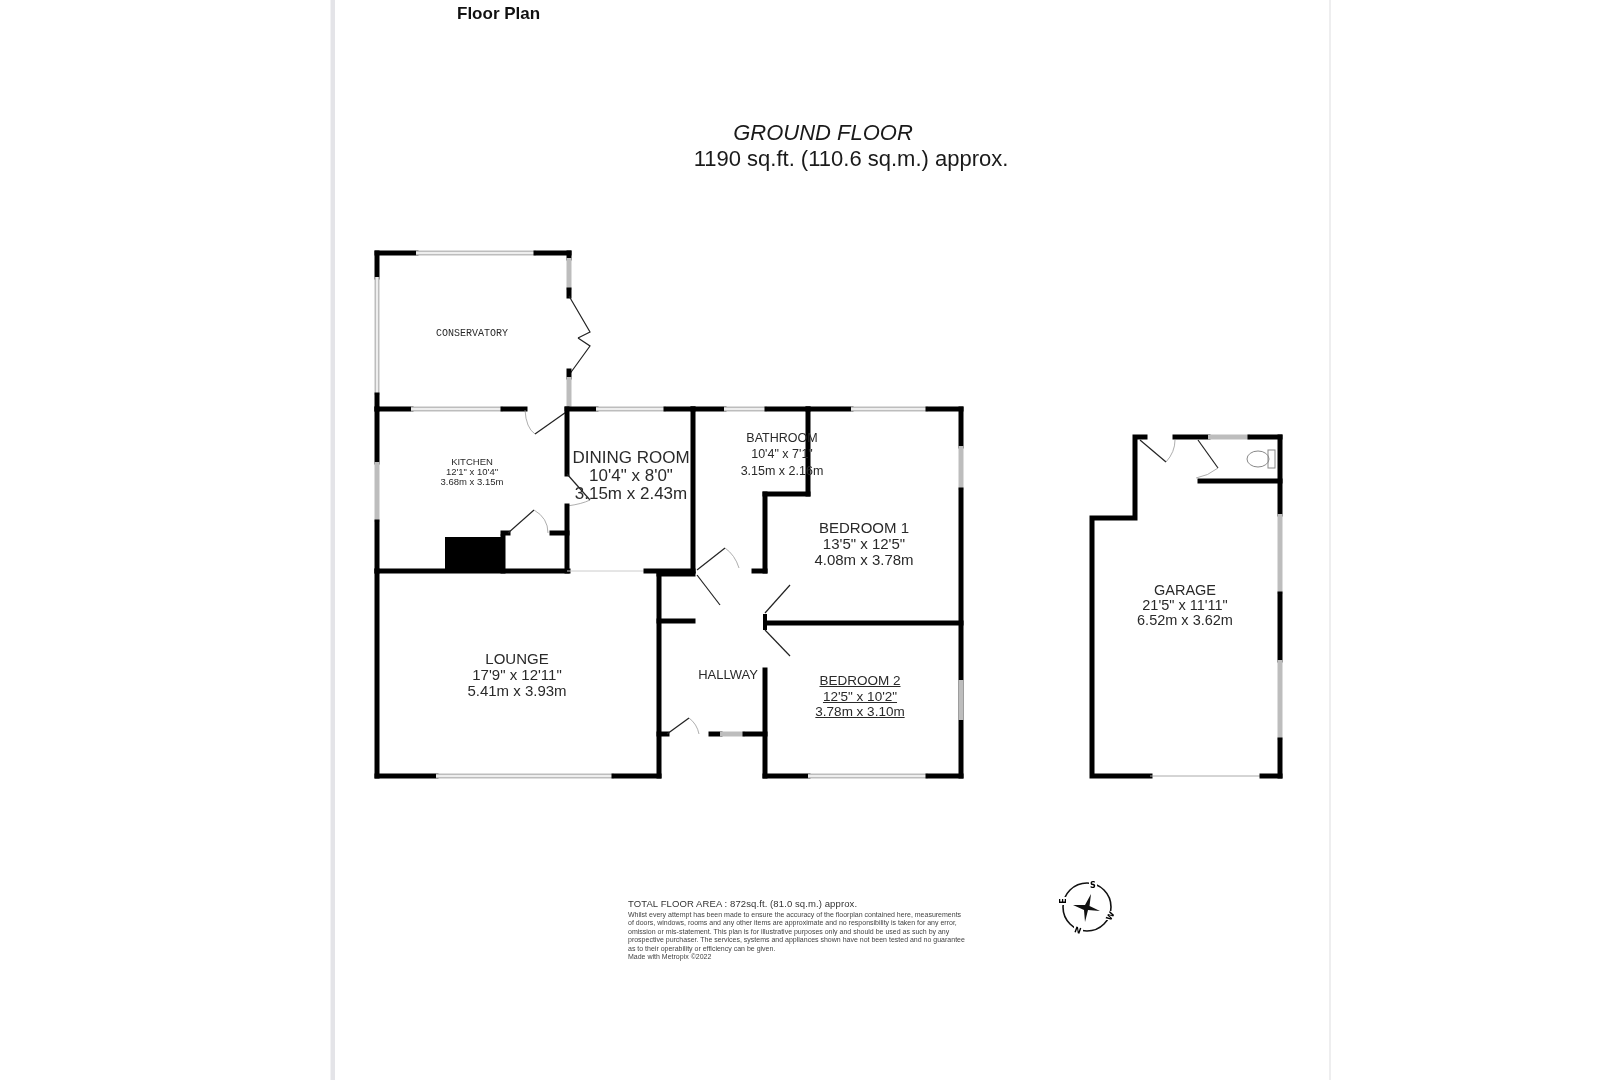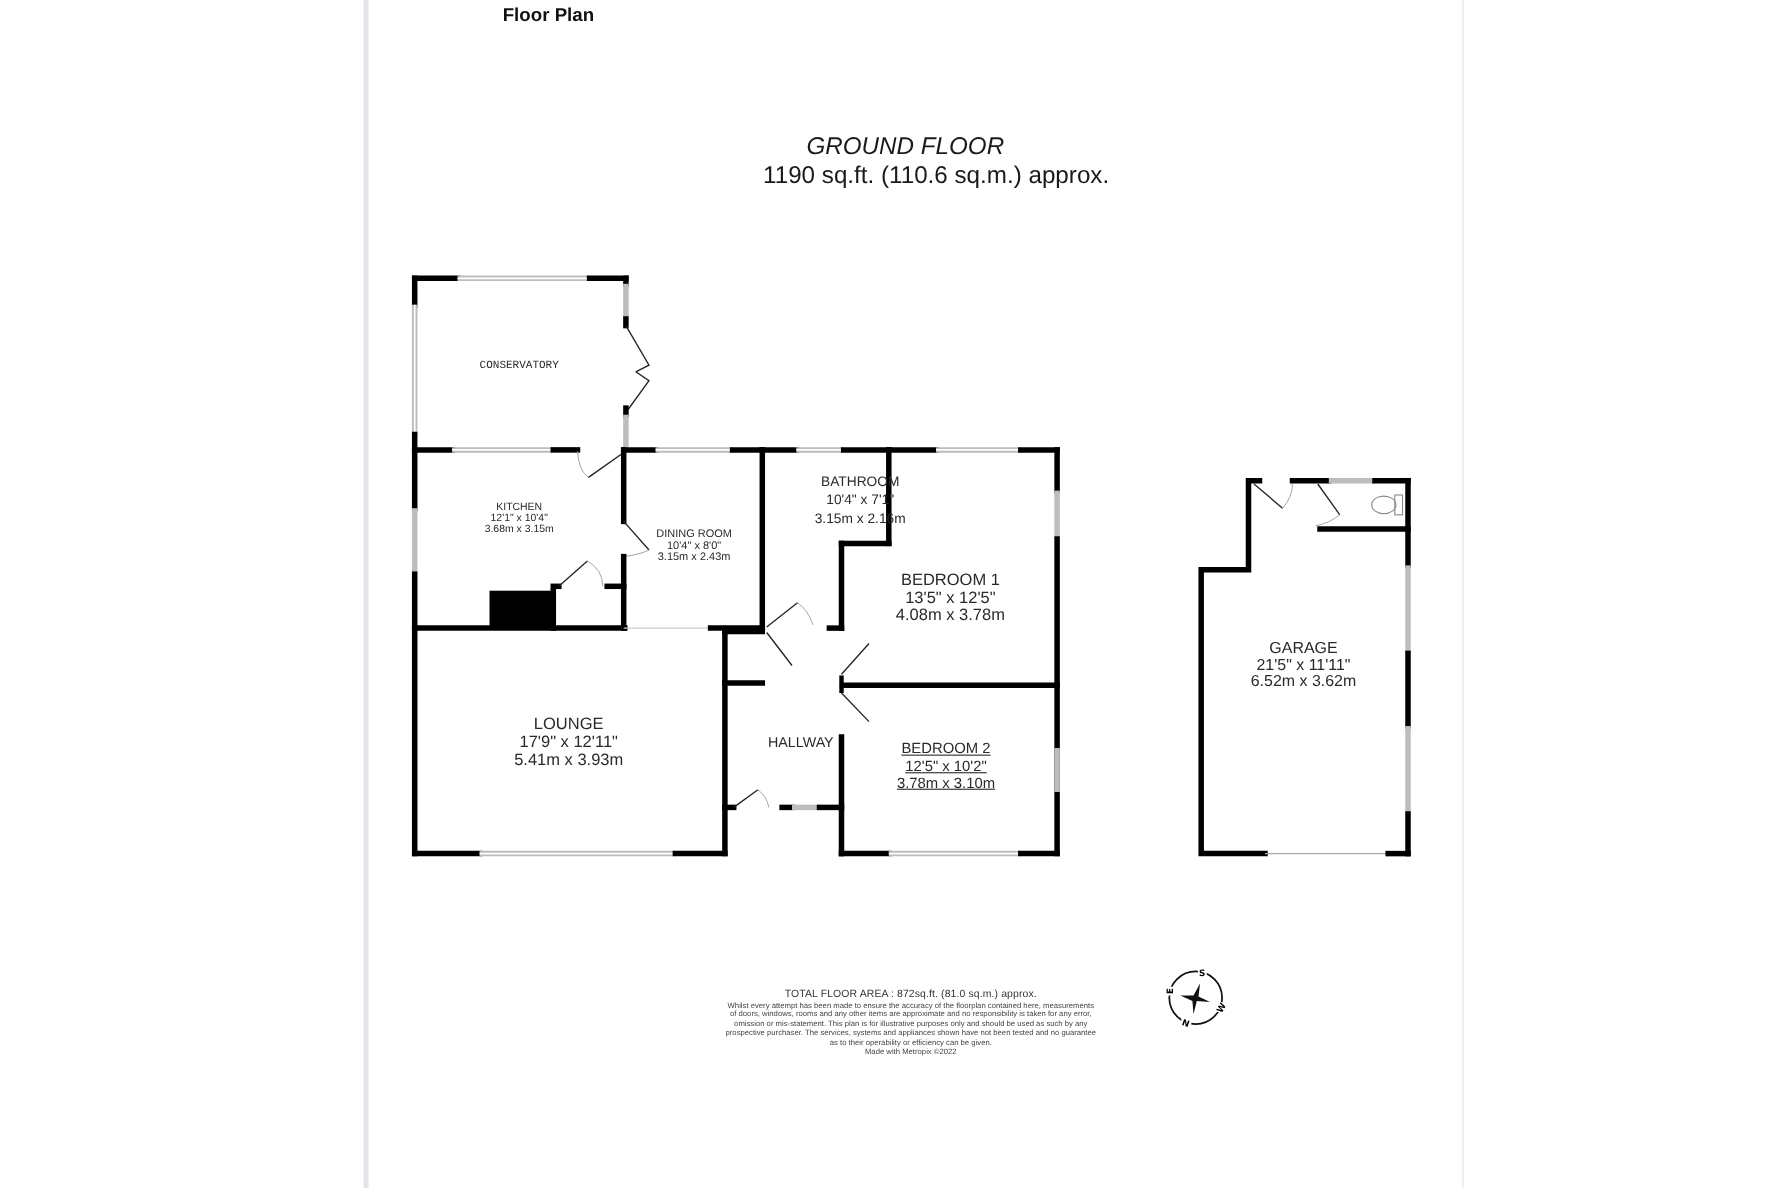--- a/index.html
+++ b/index.html
@@ -7,21 +7,21 @@
   .page-edge { position: absolute; top: 0; width: 4px; height: 1080px; background: #e4e4e8; }
   .page-edge.left { left: 330px; border-left: 1px solid #f2f2f4; }
   .page-edge.right { left: 1329px; width: 2px; background: #eeeeef; }
   .doc-title { position: absolute; left: 457px; top: 4px; font-family: Liberation Sans, sans-serif; font-weight: bold; font-size: 17px; color: #111; }
   .floor-heading { position: absolute; left: 600px; width: 500px; text-align: center; font-size: 22px; color: #1a1a1a; }
   .floor-heading.title { top: 120px; left: 573px; font-style: italic; }
   .floor-heading.area { top: 146px; left: 601px; }
   svg.plan { position: absolute; left: 0; top: 0; width: 1620px; height: 1080px; }
   .room-label { position: absolute; text-align: center; color: #2a2a2a; line-height: 1.05; transform: translate(-50%, 0); white-space: nowrap; }
   .room-label .name, .room-label .dim { display: block; }
-  .footer { position: absolute; left: 628px; width: 400px; top: 898px; text-align: center; color: #333; }
+  .footer { position: absolute; left: 628px; width: 400px; top: 898px; text-align: left; color: #333; }
   .footer .total { font-size: 9.5px; letter-spacing: 0.1px; display: block; margin-bottom: 2px; }
   .footer .disclaimer { font-size: 7px; line-height: 8.4px; display: block; color: #444; }
   .footer .credit { font-size: 7px; display: block; color: #444; }
   .compass { position: absolute; left: 1058px; top: 878px; width: 58px; height: 58px; }
 </style>
 </head>
 <body>
 
 <div class="page-edge left"></div>
 <div class="page-edge right"></div>
@@ -195,21 +195,21 @@
 <div class="room-label" style="left:472px; top:329px; font-size:10px;font-family:Liberation Mono, monospace;">
   <span class="name">CONSERVATORY</span>
 </div>
 
 <div class="room-label" style="left:472px; top:457px; font-size:9.5px;">
   <span class="name">KITCHEN</span>
   <span class="dim">12'1"  x 10'4"</span>
   <span class="dim">3.68m  x 3.15m</span>
 </div>
 
-<div class="room-label" style="left:631px; top:481px; font-size:10px;">
+<div class="room-label" style="left:631px; top:449px; font-size:17px;">
   <span class="name">DINING ROOM</span>
   <span class="dim">10'4"  x 8'0"</span>
   <span class="dim">3.15m  x 2.43m</span>
 </div>
 
 <div class="room-label" style="left:750px; top:430px; font-size:12.5px; line-height:1.3;margin-left:32px;">
   <span class="name">BATHROOM</span>
   <span class="dim">10'4" x 7'1"</span>
   <span class="dim">3.15m x 2.16m</span>
 </div>

